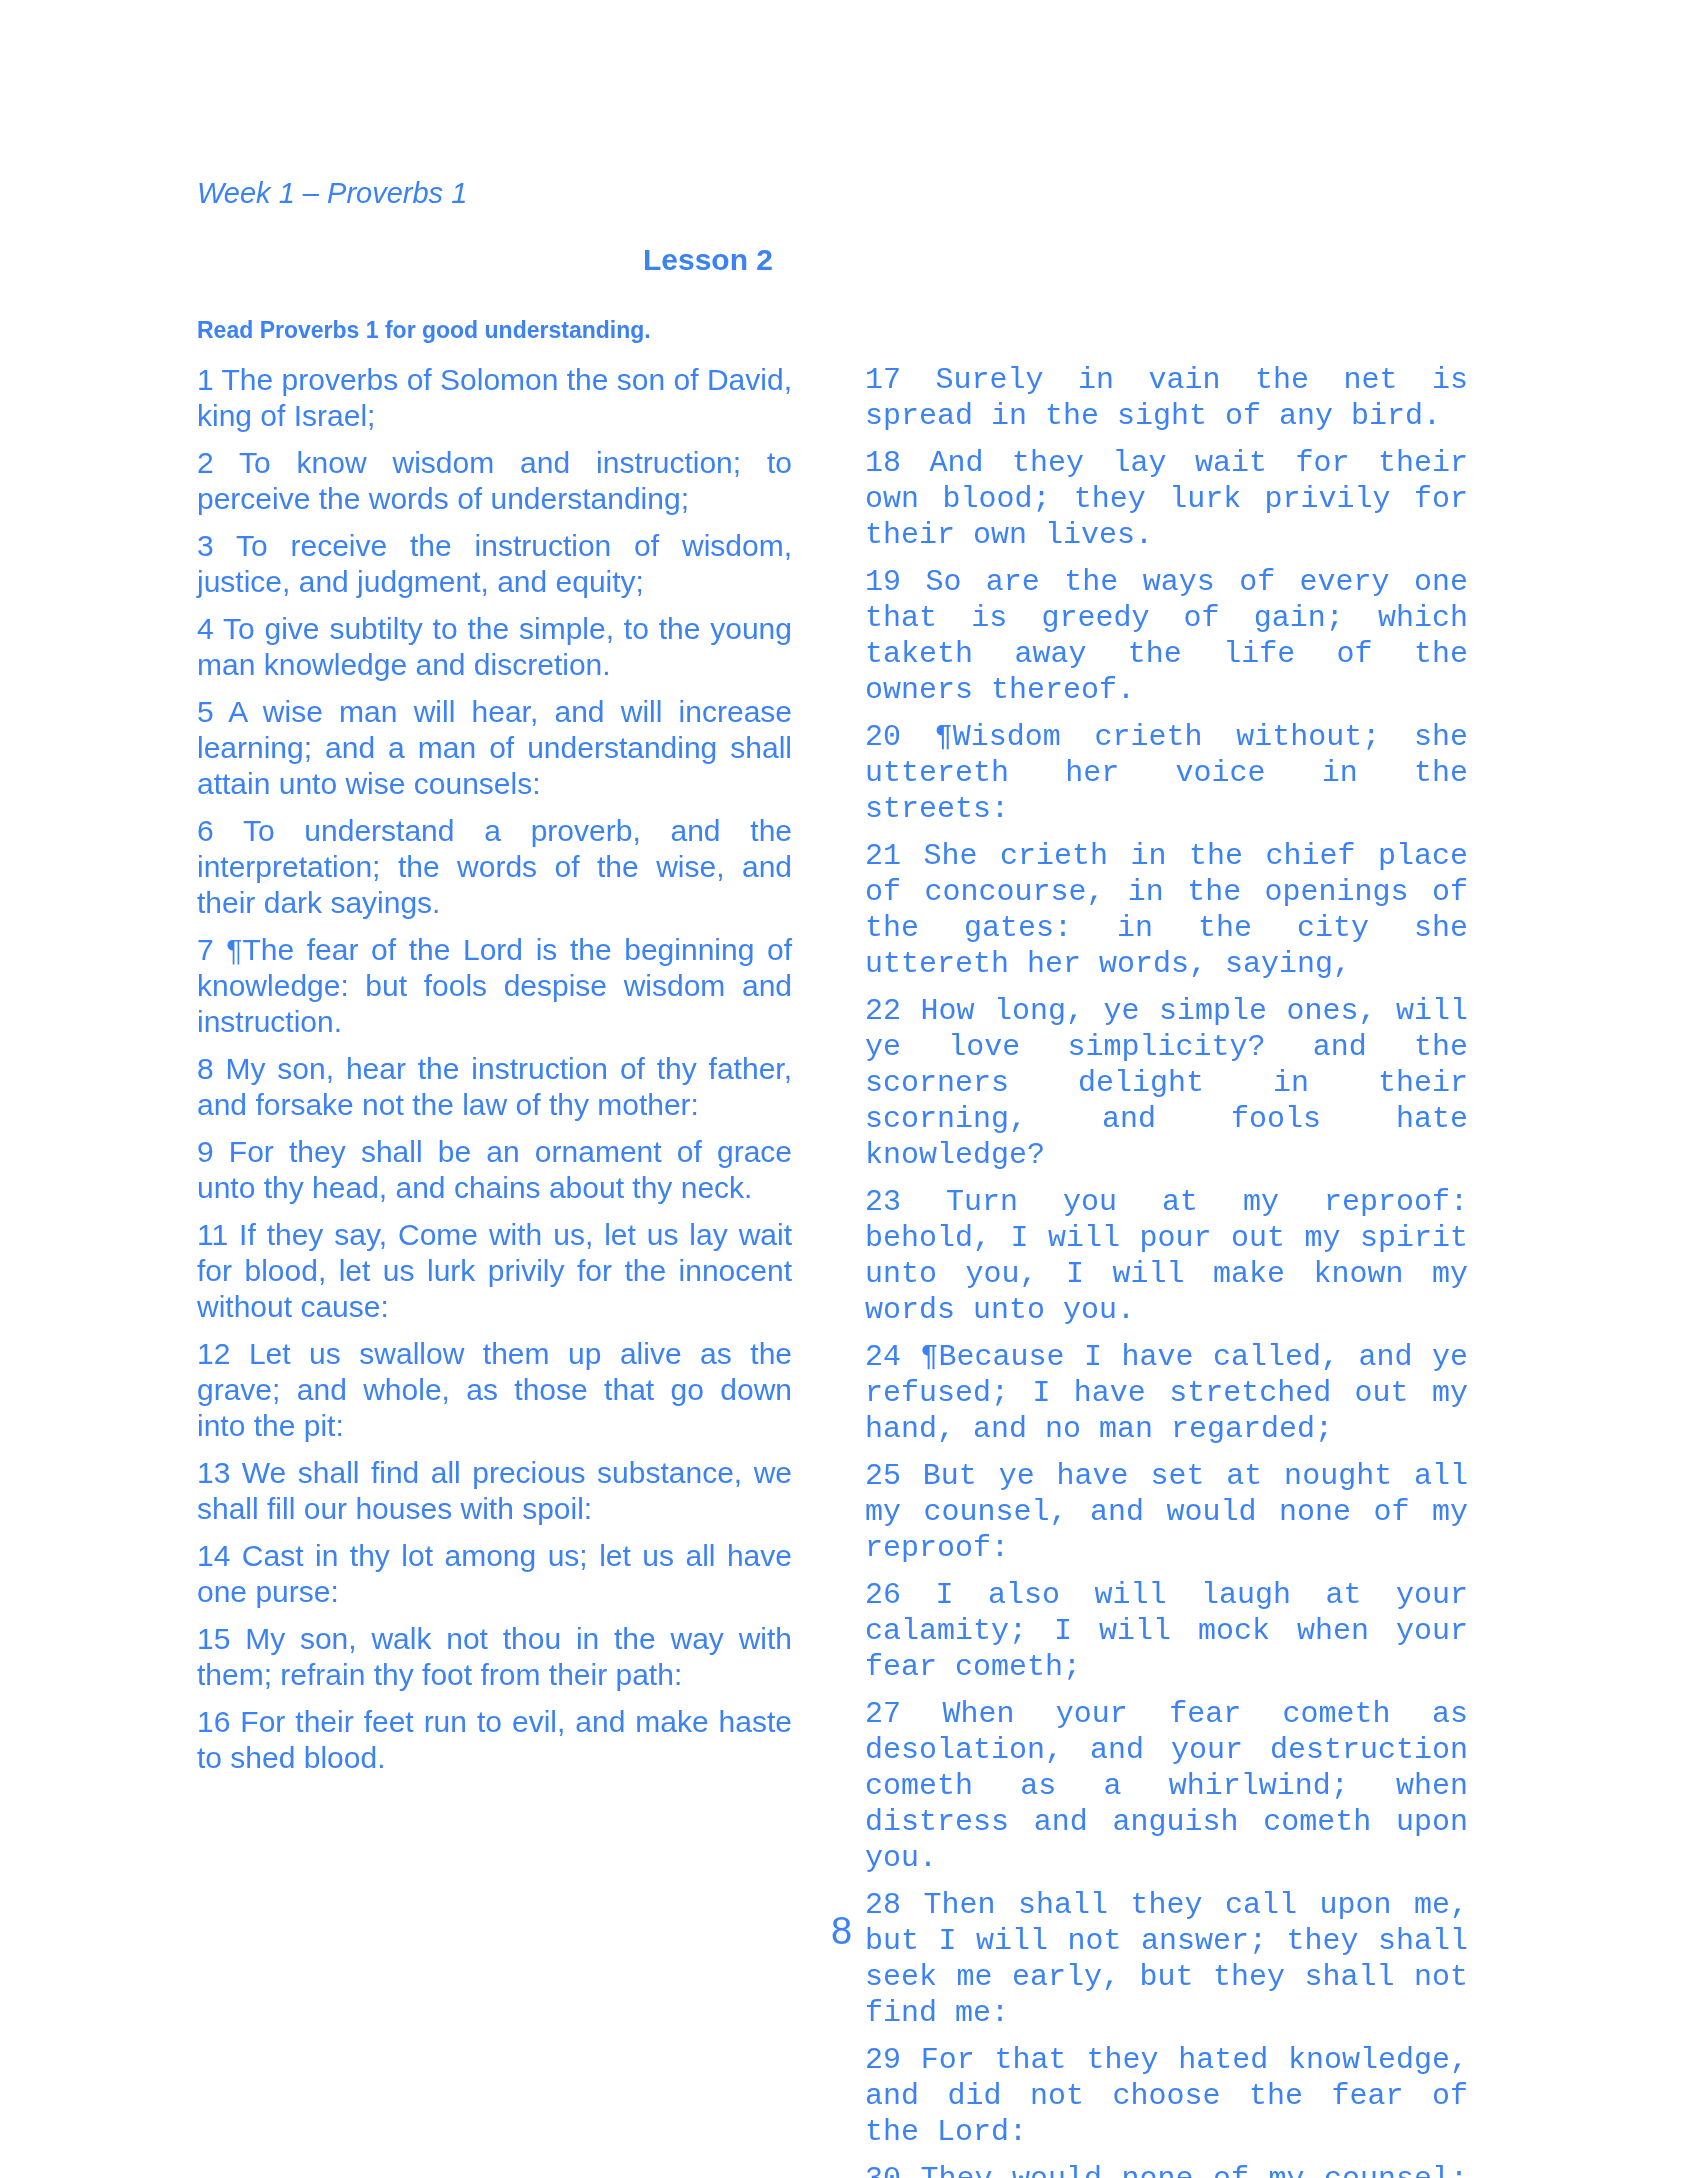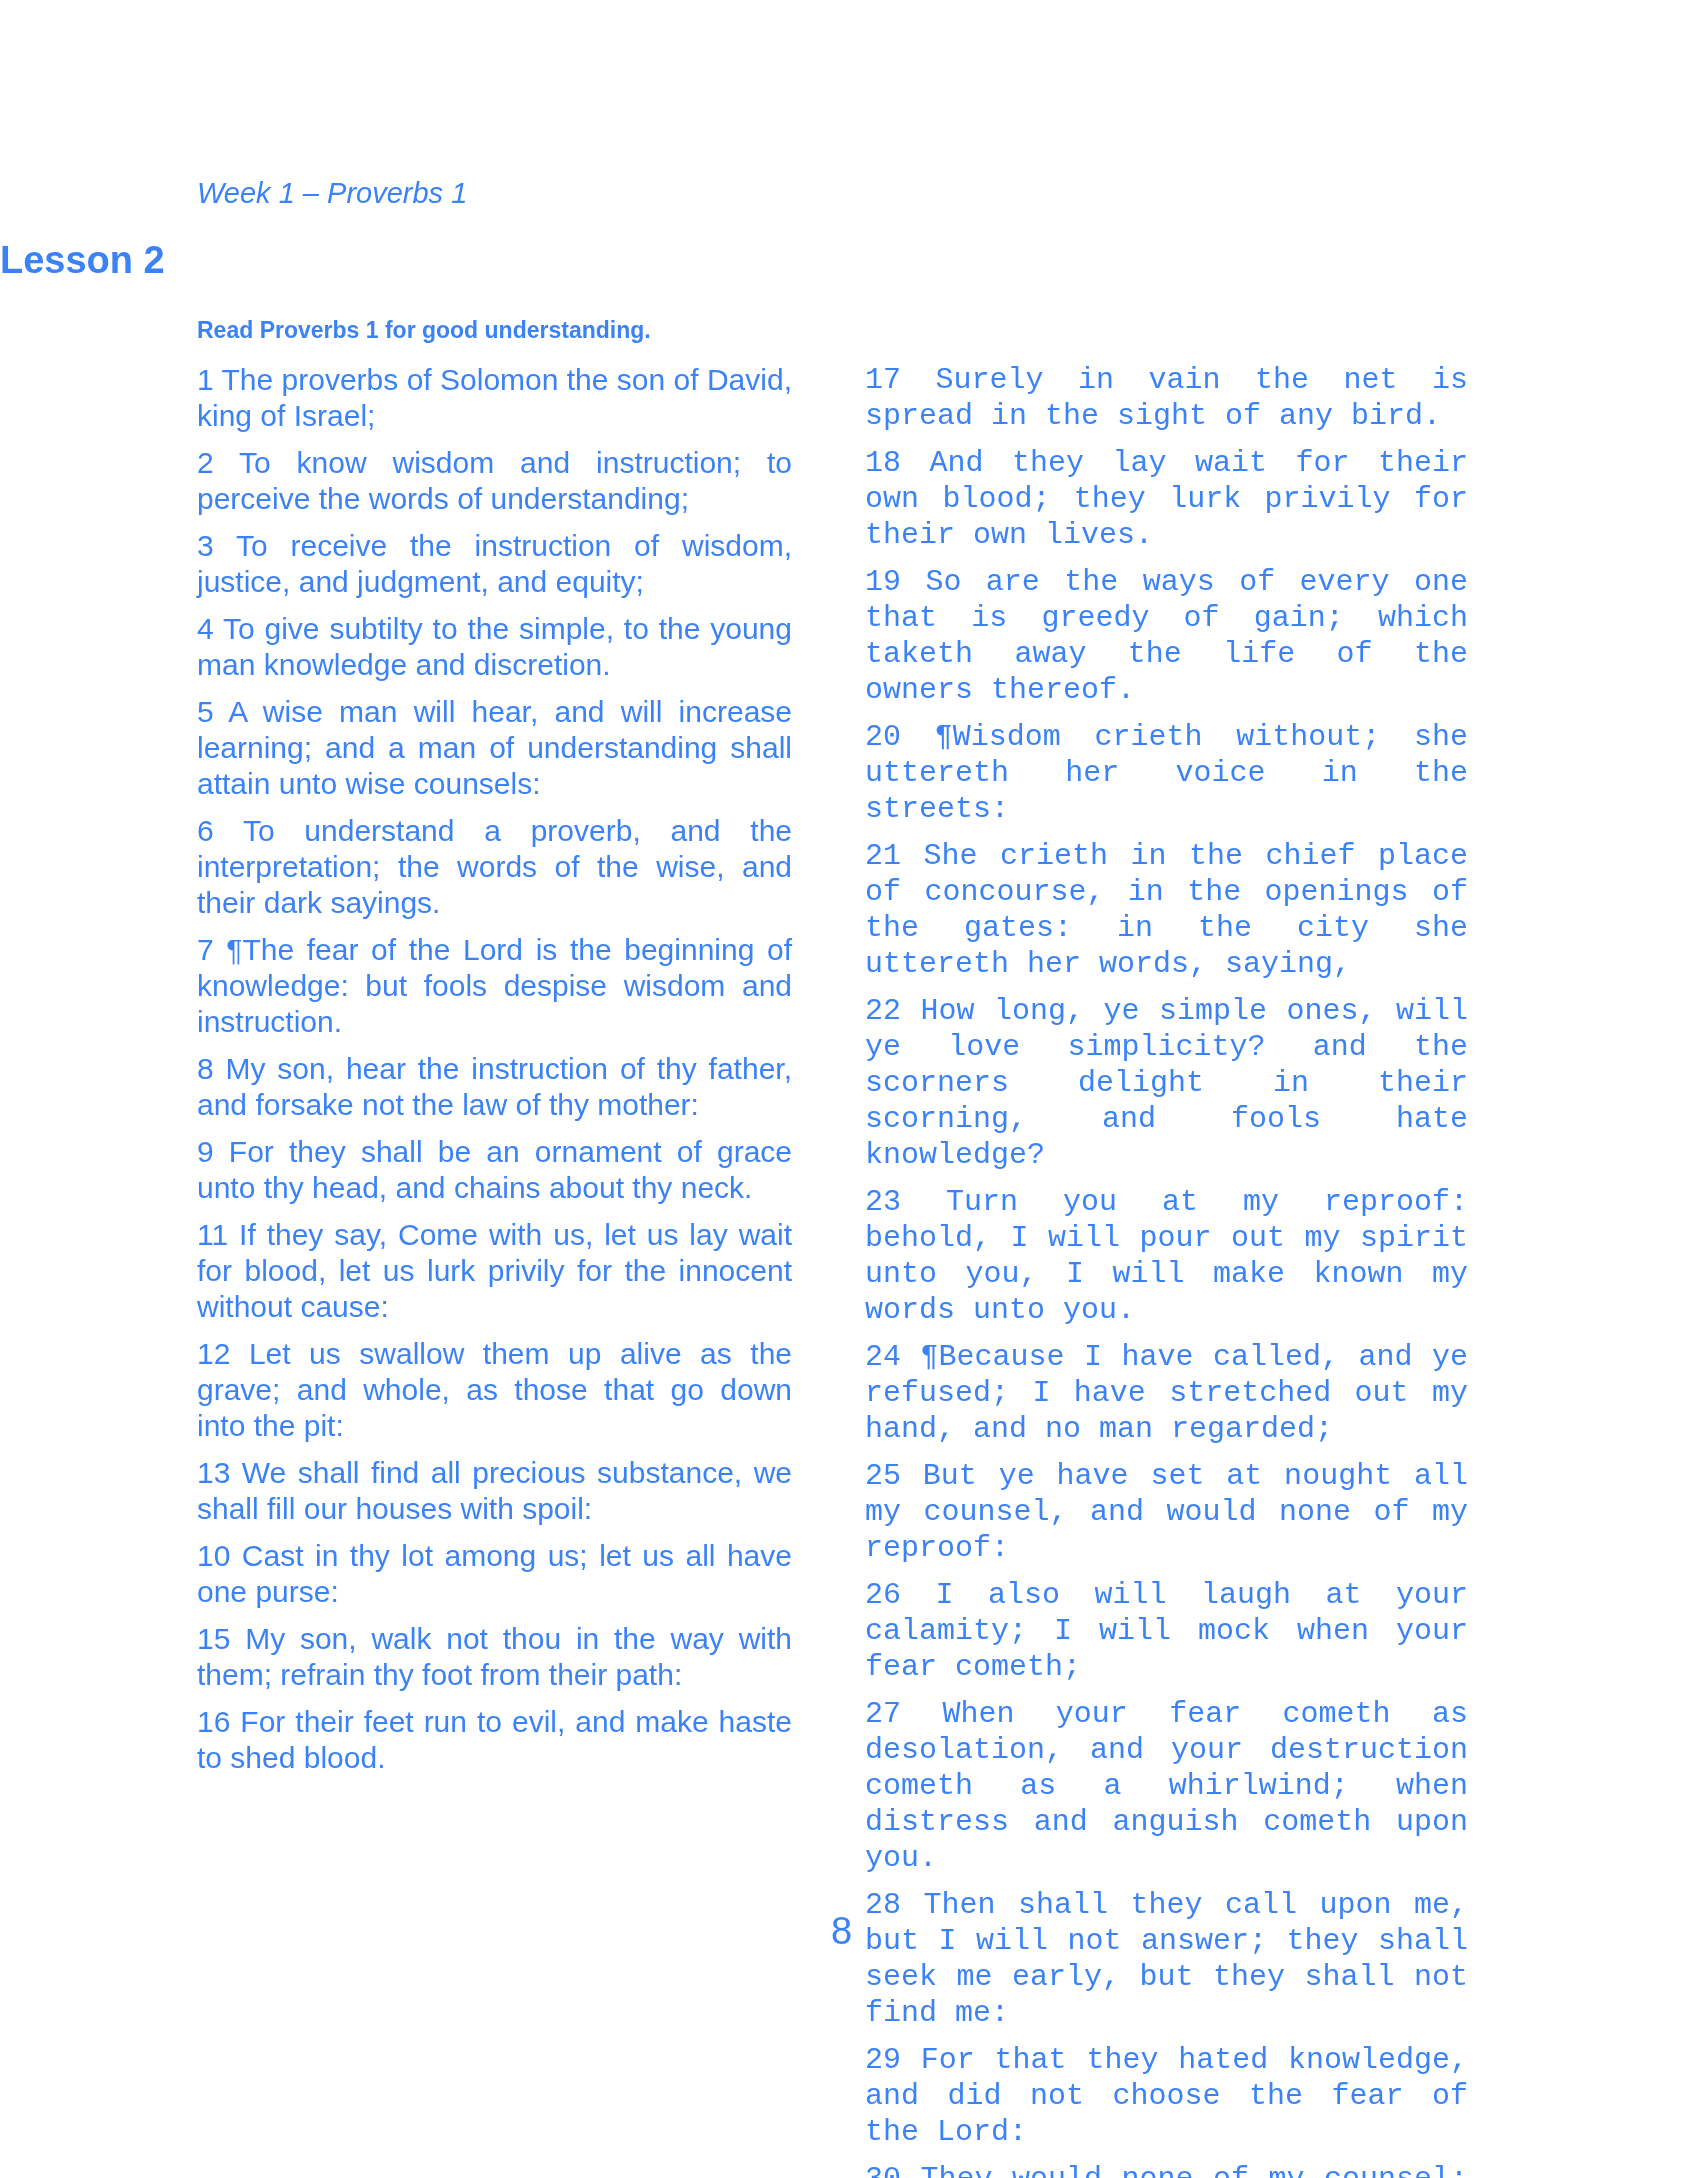--- a/index.html
+++ b/index.html
@@ -25,23 +25,23 @@
     font-size: 29px;
     line-height: 34px;
     white-space: nowrap;
   }
   .title {
     position: absolute;
     left: 0;
     top: 238px;
     width: 1416px;
     margin: 0;
-    text-align: left;
+    text-align: center;
     font-weight: bold;
-    font-size: 38px;
+    font-size: 30px;
     line-height: 44px;
   }
   .section-heading {
     position: absolute;
     left: 197px;
     top: 312px;
     margin: 0;
     font-weight: bold;
     font-size: 23px;
     line-height: 36px;
@@ -93,21 +93,21 @@
         <p class="verse"><span class="vnum">3</span> To receive the instruction of wisdom, justice, and judgment, and equity;</p>
         <p class="verse"><span class="vnum">4</span> To give subtilty to the simple, to the young man knowledge and discretion.</p>
         <p class="verse"><span class="vnum">5</span> A wise man will hear, and will increase learning; and a man of understanding shall attain unto wise counsels:</p>
         <p class="verse"><span class="vnum">6</span> To understand a proverb, and the interpretation; the words of the wise, and their dark sayings.</p>
         <p class="verse"><span class="vnum">7</span> ¶The fear of the Lord is the beginning of knowledge: but fools despise wisdom and instruction.</p>
         <p class="verse"><span class="vnum">8</span> My son, hear the instruction of thy father, and forsake not the law of thy mother:</p>
         <p class="verse"><span class="vnum">9</span> For they shall be an ornament of grace unto thy head, and chains about thy neck.</p>
         <p class="verse"><span class="vnum">11</span> If they say, Come with us, let us lay wait for blood, let us lurk privily for the innocent without cause:</p>
         <p class="verse"><span class="vnum">12</span> Let us swallow them up alive as the grave; and whole, as those that go down into the pit:</p>
         <p class="verse"><span class="vnum">13</span> We shall find all precious substance, we shall fill our houses with spoil:</p>
-        <p class="verse"><span class="vnum">10</span> Cast in thy lot among us; let us all have one purse:</p>
+        <p class="verse"><span class="vnum">14</span> Cast in thy lot among us; let us all have one purse:</p>
         <p class="verse"><span class="vnum">15</span> My son, walk not thou in the way with them; refrain thy foot from their path:</p>
         <p class="verse"><span class="vnum">16</span> For their feet run to evil, and make haste to shed blood.</p>
       </div>
     <div class="col-right">
         <p class="verse"><span class="vnum">17</span> Surely in vain the net is spread in the sight of any bird.</p>
         <p class="verse"><span class="vnum">18</span> And they lay wait for their own blood; they lurk privily for their own lives.</p>
         <p class="verse"><span class="vnum">19</span> So are the ways of every one that is greedy of gain; which taketh away the life of the owners thereof.</p>
         <p class="verse"><span class="vnum">20</span> ¶Wisdom crieth without; she uttereth her voice in the streets:</p>
         <p class="verse"><span class="vnum">21</span> She crieth in the chief place of concourse, in the openings of the gates: in the city she uttereth her words, saying,</p>
         <p class="verse"><span class="vnum">22</span> How long, ye simple ones, will ye love simplicity? and the scorners delight in their scorning, and fools hate knowledge?</p>

